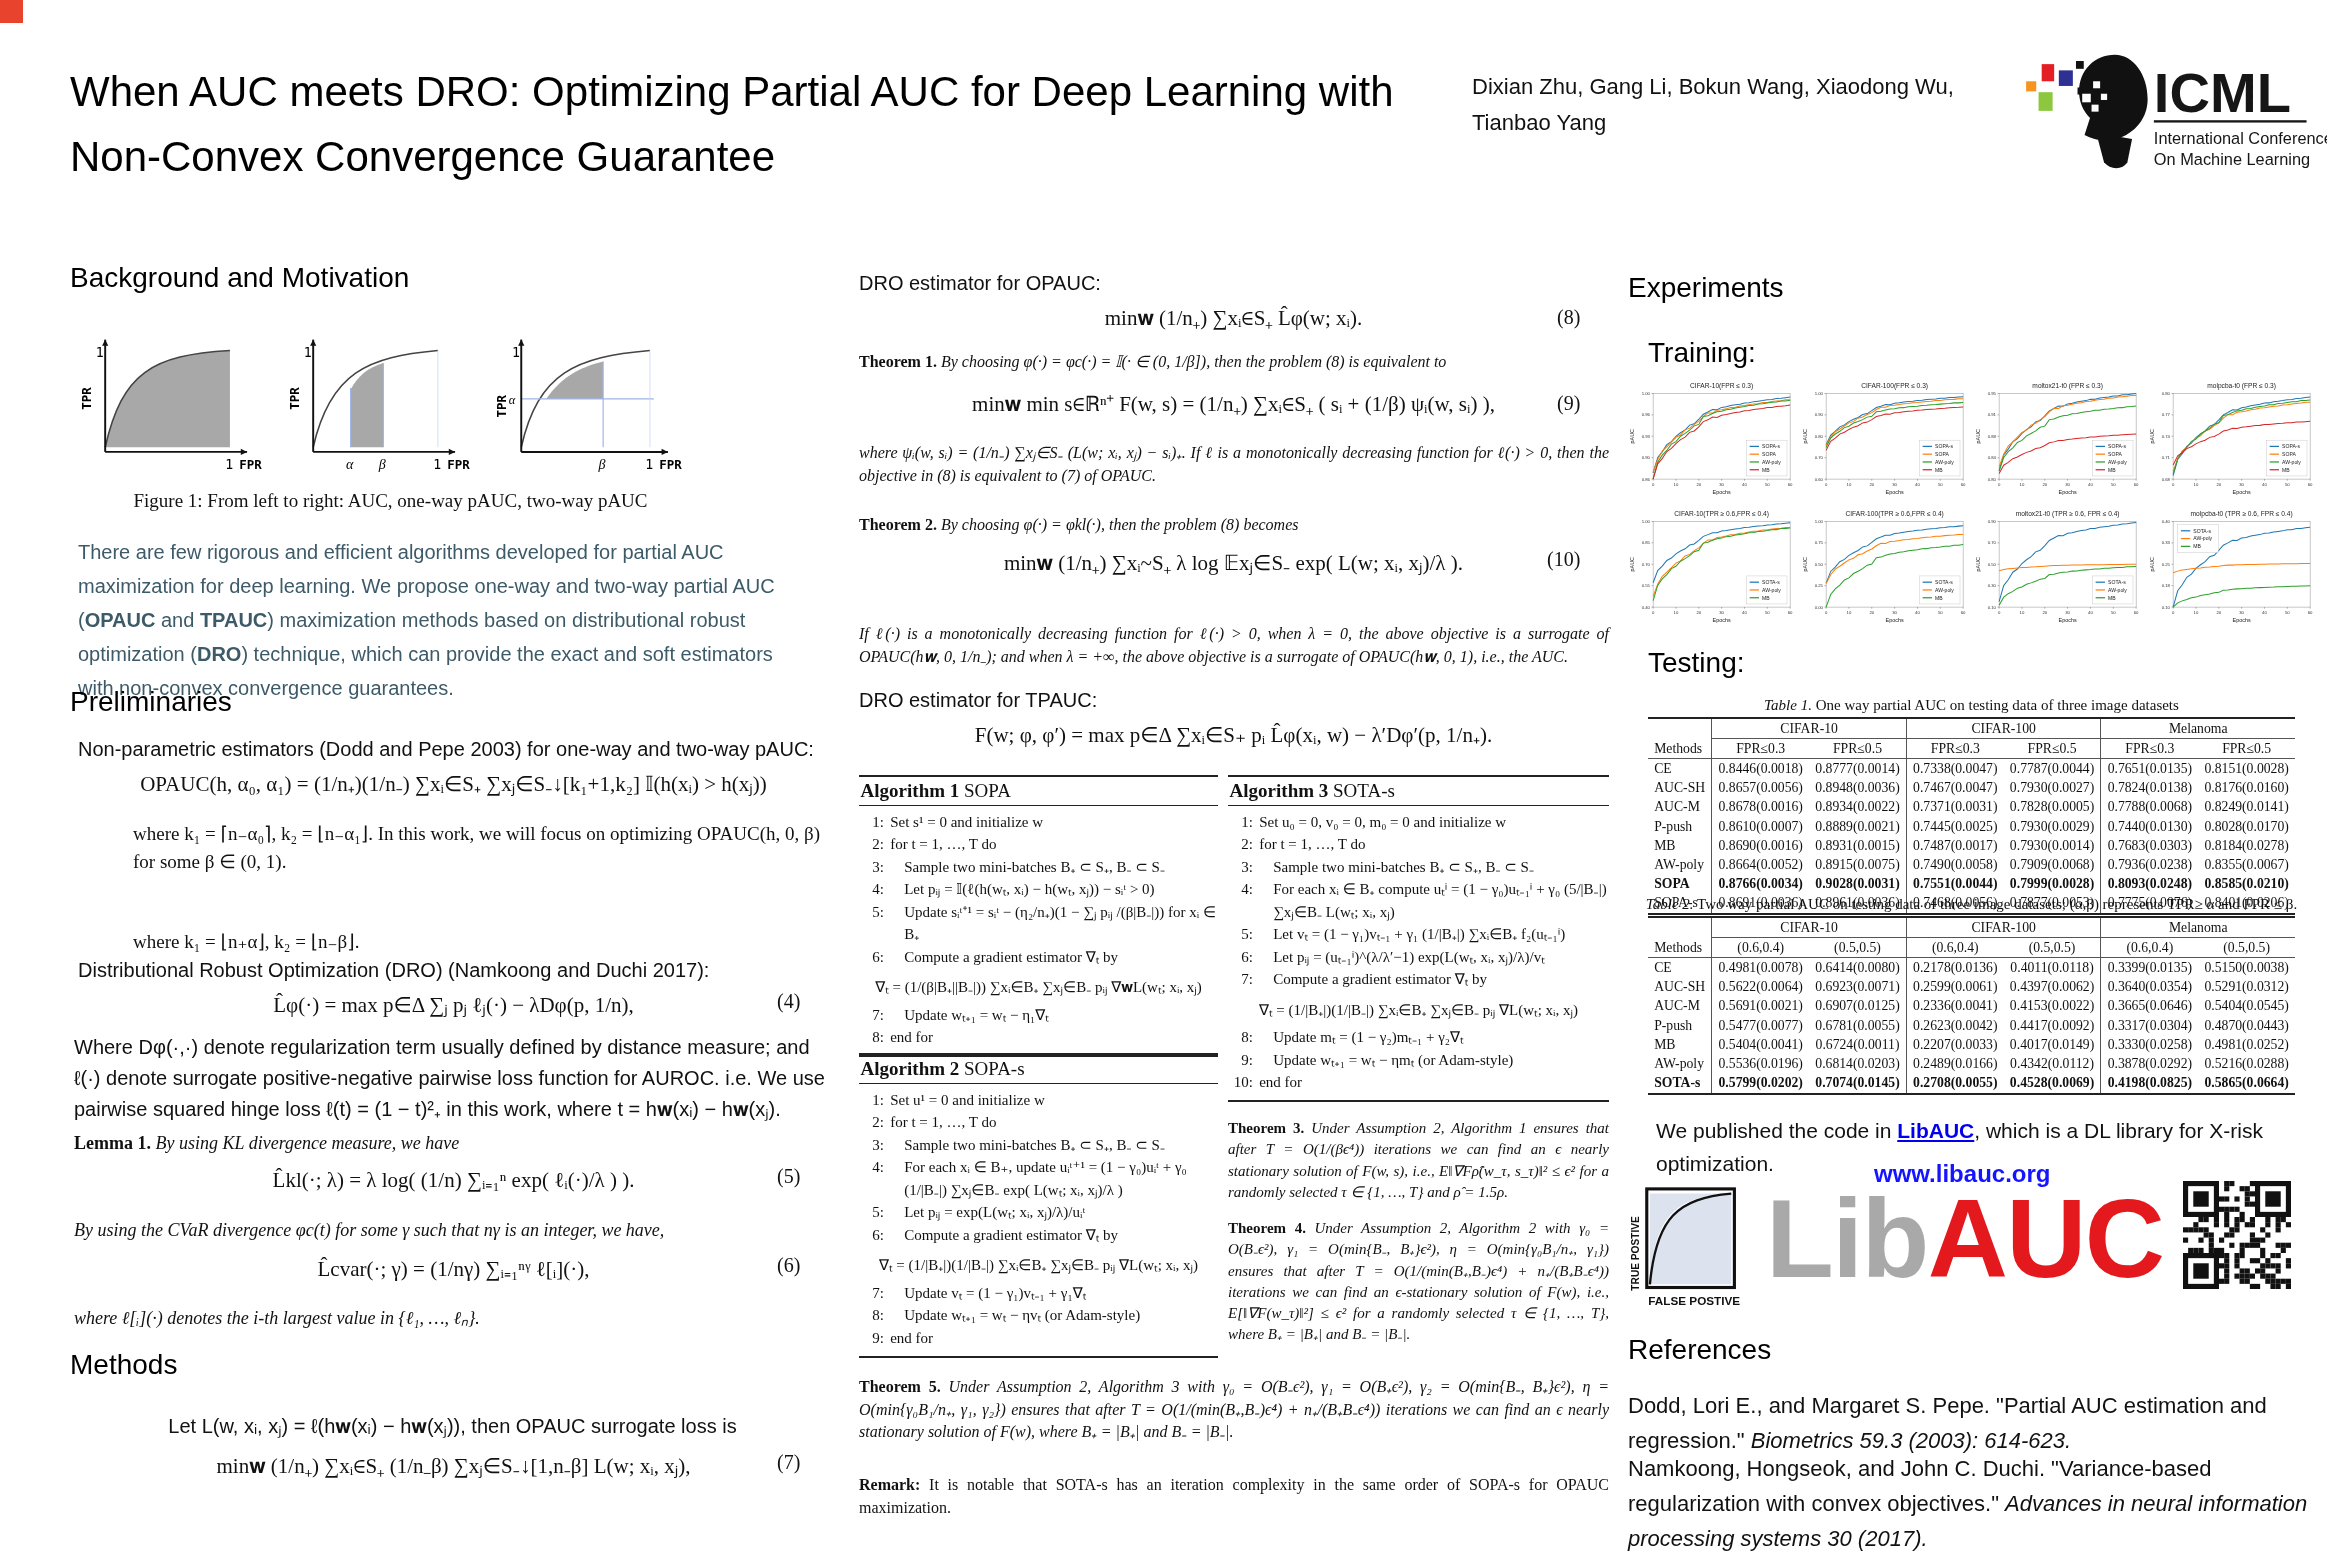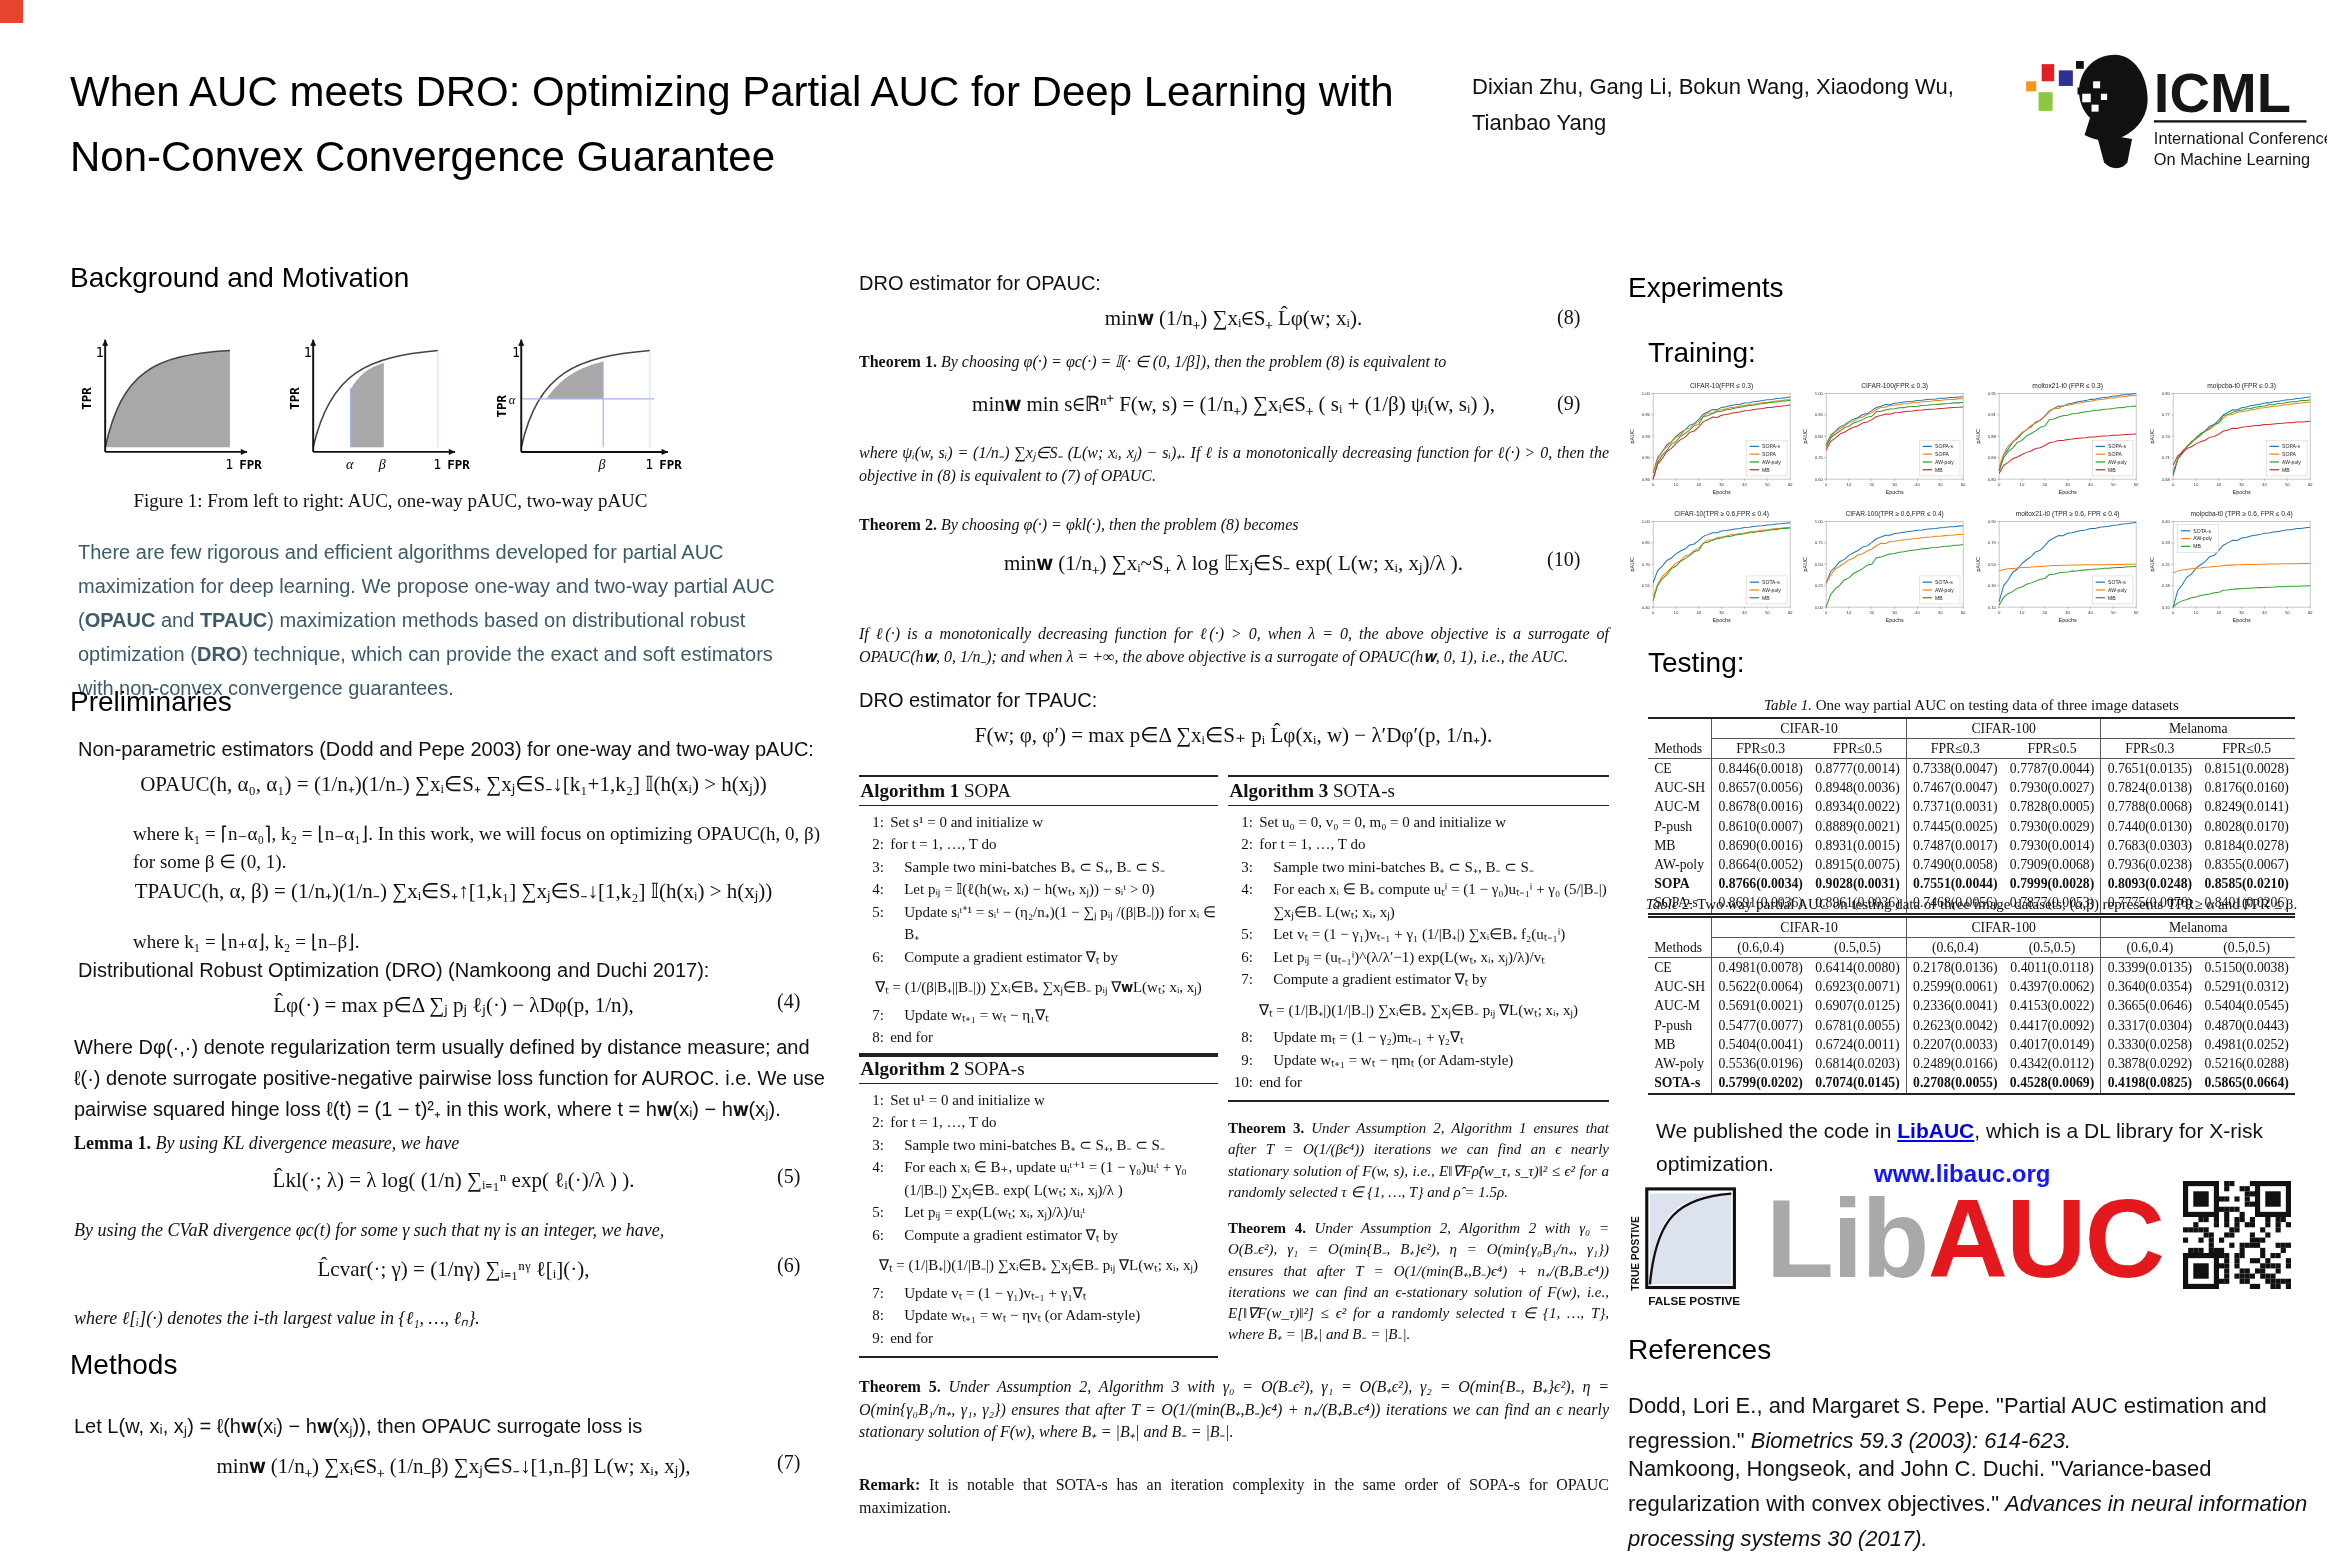--- a/index.html
+++ b/index.html
@@ -143,21 +143,20 @@
   </div>
   <div class="abs serif" style="left:74px;top:490px;width:633px;text-align:center;font-size:19px;">Figure 1: From left to right: AUC, one-way pAUC, two-way pAUC</div>
 
   <div class="abs lead" style="left:78px;top:535px;width:734px;" id="abstract"><span>There are few rigorous and efficient algorithms developed for partial AUC maximization for deep learning. We propose one-way and two-way partial AUC (</span><b>OPAUC</b><span> and </span><b>TPAUC</b><span>) maximization methods based on distributional robust optimization (</span><b>DRO</b><span>) technique, which can provide the exact and soft estimators with non-convex convergence guarantees.</span></div>
 
   <div class="abs h-big" style="left:70px;top:686px;">Preliminaries</div>
   <div class="abs sansline" style="left:78px;top:738px;width:750px;">Non-parametric estimators (Dodd and Pepe 2003) for one-way and two-way pAUC:</div>
 
   <div class="eqrow" style="left:102px;top:769px;width:703px;height:47px;">OPAUC(h, α₀, α₁) = (1/n₊)(1/n₋) ∑xᵢ∈S₊ ∑xⱼ∈S₋↓[k₁+1,k₂] 𝕀(h(xᵢ) &gt; h(xⱼ))</div>
   <div class="abs wheretxt" style="left:133px;top:820px;width:687px;">where k₁ = ⌈n₋α₀⌉, k₂ = ⌊n₋α₁⌋. In this work, we will focus on optimizing OPAUC(h, 0, β) for some β ∈ (0, 1).</div>
-  <div class="eqrow" style="left:102px;top:876px;width:703px;height:47px;">TPAUC(h, α, β) = (1/n₊)(1/n₋) ∑xᵢ∈S₊↑[1,k₁] ∑xⱼ∈S₋↓[1,k₂] 𝕀(h(xᵢ) &gt; h(xⱼ))</div>
   <div class="abs wheretxt" style="left:133px;top:928px;width:687px;">where k₁ = ⌊n₊α⌋, k₂ = ⌊n₋β⌋.</div>
   <div class="abs sansline" style="left:78px;top:959px;width:765px;">Distributional Robust Optimization (DRO) (Namkoong and Duchi 2017):</div>
 
   <div class="eqrow" style="left:102px;top:990px;width:703px;height:36px;">
     <span>L̂φ(·) = max p∈Δ ∑ⱼ pⱼ ℓⱼ(·) − λDφ(p, 1/n),</span>
     <span class="eqnum">(4)</span>
   </div>
   <div class="abs sansline" style="left:74px;top:1032px;width:754px;line-height:1.55;">Where Dφ(·,·) denote regularization term usually defined by distance measure; and ℓ(·) denote surrogate positive-negative pairwise loss function for AUROC. i.e. We use pairwise squared hinge loss ℓ(t) = (1 − t)²₊ in this work, where t = h𝐰(xᵢ) − h𝐰(xⱼ).</div>
   <div class="abs thm" style="left:74px;top:1131px;width:750px;font-size:18px;">
     <span class="lab">Lemma 1.</span>
@@ -168,21 +167,21 @@
     <span class="eqnum">(5)</span>
   </div>
   <div class="abs thm body" style="left:74px;top:1218px;width:750px;font-size:18px;font-style:italic;">By using the CVaR divergence φc(t) for some γ such that nγ is an integer, we have,</div>
   <div class="eqrow" style="left:102px;top:1254px;width:703px;height:41px;">
     <span>L̂cvar(·; γ) = (1/nγ) ∑ᵢ₌₁ⁿᵞ ℓ[ᵢ](·),</span>
     <span class="eqnum">(6)</span>
   </div>
   <div class="abs thm body" style="left:74px;top:1306px;width:750px;font-size:18px;font-style:italic;">where ℓ[ᵢ](·) denotes the i-th largest value in {ℓ₁, …, ℓₙ}.</div>
 
   <div class="abs h-big" style="left:70px;top:1349px;">Methods</div>
-  <div class="abs sansline" style="left:74px;top:1412px;width:757px;">Let L(w, xᵢ, xⱼ) = ℓ(h𝐰(xᵢ) − h𝐰(xⱼ)), then OPAUC surrogate loss is</div>
+  <div class="abs sansline" style="left:74px;top:1412px;width:757px;text-align:center;">Let L(w, xᵢ, xⱼ) = ℓ(h𝐰(xᵢ) − h𝐰(xⱼ)), then OPAUC surrogate loss is</div>
   <div class="eqrow" style="left:102px;top:1451px;width:703px;height:41px;">
     <span>min𝐰 (1/n₊) ∑xᵢ∈S₊ (1/n₋β) ∑xⱼ∈S₋↓[1,n₋β] L(w; xᵢ, xⱼ),</span>
     <span class="eqnum">(7)</span>
   </div>
 
   <div class="abs sansline" style="left:859px;top:272px;">DRO estimator for OPAUC:</div>
   <div class="eqrow" style="left:882px;top:306px;width:703px;height:36px;">
     <span>min𝐰 (1/n₊) ∑xᵢ∈S₊ L̂φ(w; xᵢ).</span>
     <span class="eqnum">(8)</span>
   </div>

